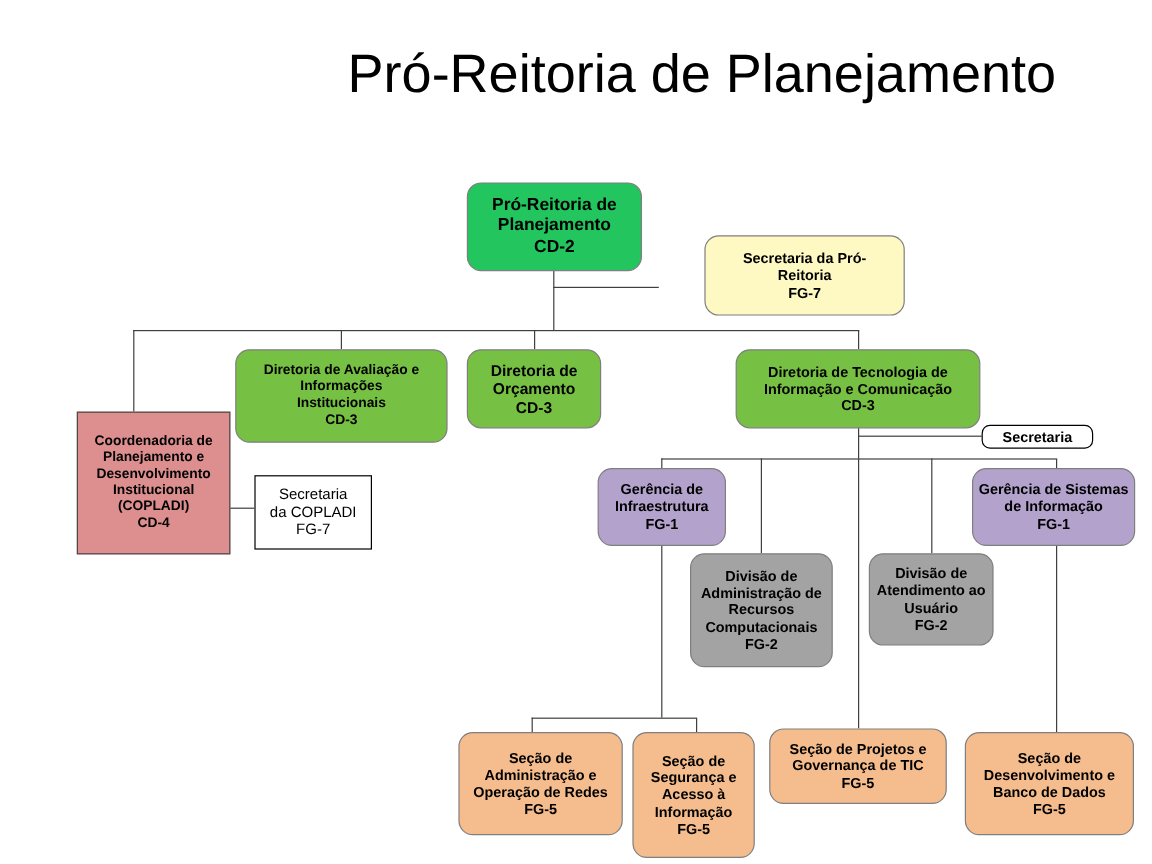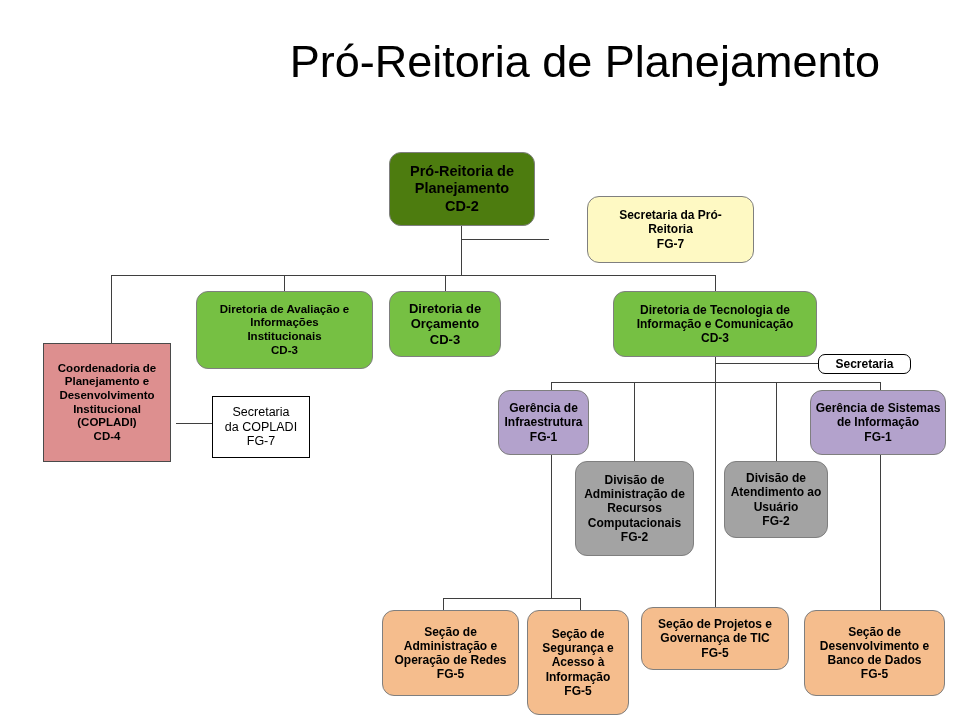--- a/index.html
+++ b/index.html
@@ -87,21 +87,21 @@
     border: 1px solid #000000;
     font-weight: normal;
     border-radius: 0;
   }
   .node.pill {
     background: #ffffff;
     border: 1px solid #000000;
     font-weight: bold;
     border-radius: 7px;
   }
-  .node.root      { background: #4d7c0f; }
+  .node.root      { background: #22c55e; }
   .node.secretary { background: #fef9c3; margin-left: 38px; }
   .node.dir       { background: #76c043; }
   .node.coord     { background: #dd8f8f; border-color: #4a4a4a; }
   .node.ger       { background: #b3a2cc; }
   .node.div       { background: #a3a3a3; }
   .node.sec       { background: #f5bd8d; }
 </style>
 </head>
 <body>
 
@@ -138,21 +138,21 @@
   <div class="conn v" style="left:880px; top:455px; height:155px;"></div>
 
   <div class="node rounded root" style="left:389px; top:152px; width:146px; height:74px; font-size:14.5px;">Pró-Reitoria de
 Planejamento
 CD-2</div>
 
   <div class="node rounded secretary" style="left:549px; top:196px; width:167px; height:67px; font-size:12px;">Secretaria da Pró-
 Reitoria
 FG-7</div>
 
-  <div class="node square coord" style="left:43px; top:343px; width:128px; height:119px; font-size:11.5px;">Coordenadoria de
+  <div class="node square coord" style="left:64px; top:343px; width:128px; height:119px; font-size:11.5px;">Coordenadoria de
 Planejamento e
 Desenvolvimento
 Institucional
 (COPLADI)
 CD-4</div>
 
   <div class="node plain" style="left:212px; top:396px; width:98px; height:62px; font-size:12.5px;">Secretaria
 da COPLADI
 FG-7</div>
 
@@ -164,21 +164,21 @@
   <div class="node rounded dir" style="left:389px; top:291px; width:112px; height:66px; font-size:13px;">Diretoria de
 Orçamento
 CD-3</div>
 
   <div class="node rounded dir" style="left:613px; top:291px; width:204px; height:66px; font-size:12px;">Diretoria de Tecnologia de
 Informação e Comunicação
 CD-3</div>
 
   <div class="node pill" style="left:818px; top:354px; width:93px; height:20px; font-size:12px;">Secretaria</div>
 
-  <div class="node rounded ger" style="left:498px; top:390px; width:91px; height:65px; font-size:12px;">Gerência de
+  <div class="node rounded ger" style="left:498px; top:390px; width:107px; height:65px; font-size:12px;">Gerência de
 Infraestrutura
 FG-1</div>
 
   <div class="node rounded ger" style="left:810px; top:390px; width:136px; height:65px; font-size:12px;">Gerência de Sistemas
 de Informação
 FG-1</div>
 
   <div class="node rounded div" style="left:575px; top:461px; width:119px; height:95px; font-size:12px;">Divisão de
 Administração de
 Recursos

